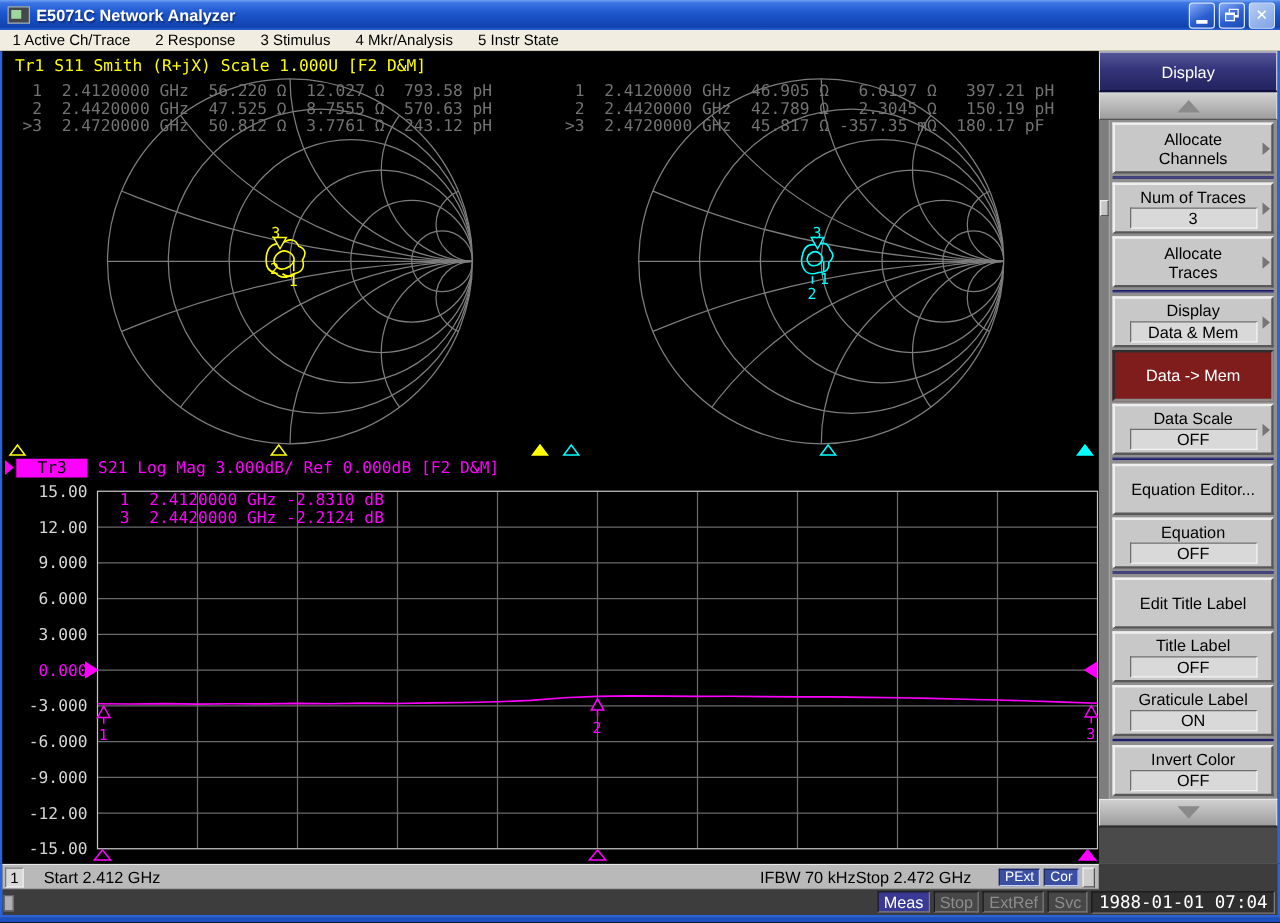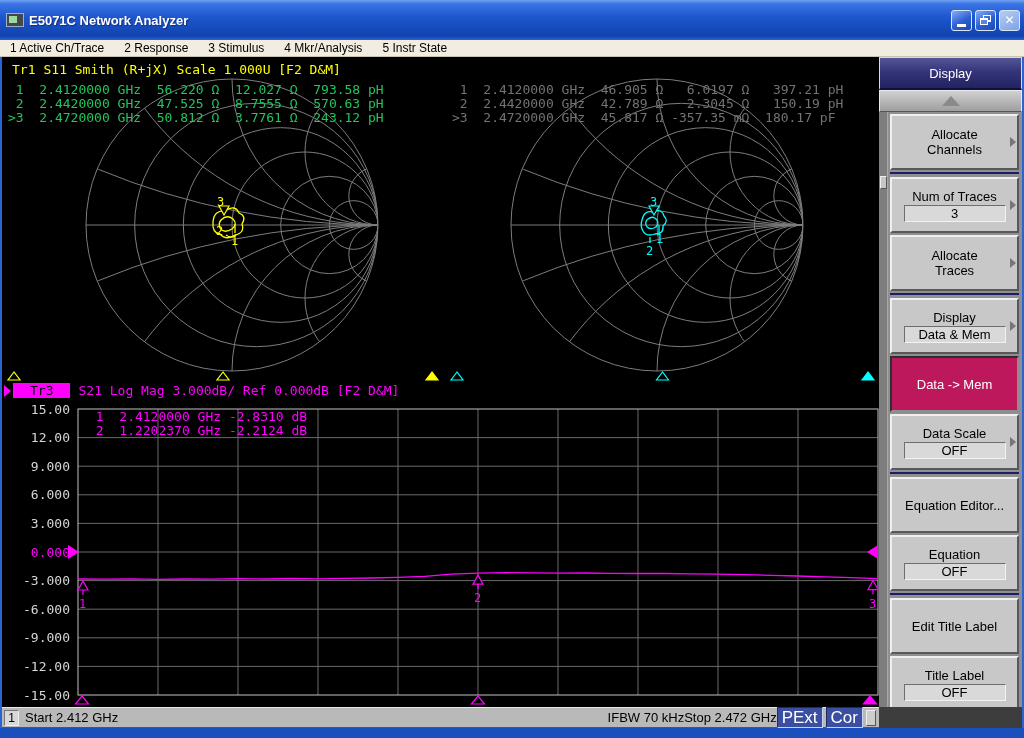--- a/index.html
+++ b/index.html
@@ -1,21 +1,21 @@
 <!DOCTYPE html>
 <html><head>
 <meta charset="utf-8">
 <style>
   *{box-sizing:border-box;margin:0;padding:0}
   html,body{width:1024px;height:738px;overflow:hidden;background:#000;
     font-family:"Liberation Sans",sans-serif}
   .window{width:1024px;height:738px;display:flex;flex-direction:column;background:#1c4fbe}
 
   
-  .titlebar{height:40px;flex:none;display:flex;align-items:center;padding:0 4px;
+  .titlebar{height:24px;flex:none;display:flex;align-items:center;padding:0 4px;
     background:linear-gradient(180deg,#6ea1f2 0%,#3a74e4 10%,#1c55cc 45%,#1143ae 90%,#2a63d8 100%)}
   .app-icon{width:18px;height:14px;margin:0 5px 0 2px;background:#44484a;border:1px solid #9ab0c8;position:relative;flex:none}
   .app-icon::after{content:"";position:absolute;left:2px;top:2px;width:8px;height:7px;background:#9fd89f}
   .title-text{color:#fff;font-weight:bold;font-size:13px;flex:1;text-shadow:1px 1px 1px #12307a}
   .tb-btn{width:21px;height:21px;margin-left:3px;border-radius:3px;border:1px solid #d8e6fb;flex:none;
     display:flex;align-items:center;justify-content:center;
     background:linear-gradient(150deg,#86acf6 0%,#2b5fd2 55%,#1c4ab0 100%);cursor:pointer}
   .tb-btn.close{background:linear-gradient(150deg,#b6cdf4 0%,#7fa3e4 100%)}
   .gl-min{width:9px;height:3px;background:#fff;margin-top:10px}
   .gl-restore{position:relative;width:11px;height:10px}
@@ -30,21 +30,21 @@
   .menu-item{padding:0 10px;cursor:default;white-space:nowrap}
 
   
   .main{flex:none;height:650px;display:flex;background:#000;
     border-left:2px solid #2a63d8;border-right:2px solid #2a63d8}
   .screen{position:relative;width:877px;height:650px;flex:none;background:#000;overflow:hidden}
   .screen svg{position:absolute;left:0;top:0;z-index:0}
   .trhdr,.mkrtbl{position:absolute;z-index:2;font:13px "DejaVu Sans Mono",monospace;white-space:pre}
   .mkrrow{line-height:14px;white-space:pre}
   .t-tr1{left:10px;top:5px;color:#ffff00}
-  .m-tr1{left:6px;top:26px;color:#22c55e}
+  .m-tr1{left:16px;top:26px;color:#737373}
   .t-tr2{left:450px;top:5px;color:#00ffff}
   .m-tr2{left:450px;top:26px;color:#737373}
   .t-tr3{left:2px;top:326px;color:#ff00ff}
   .m-tr3{left:86px;top:353px;color:#ff00ff}
   .tr3-arrow{display:inline-block;width:0;height:0;border-left:7px solid #ff00ff;
     border-top:6px solid transparent;border-bottom:6px solid transparent;margin-right:2px;vertical-align:-2px}
   .tr3-chip{background:#ff00ff;color:#000;padding:0 17px}
   .hdr-rest{margin-left:8px}
 
   
@@ -54,44 +54,44 @@
     background:linear-gradient(180deg,#55559a 0%,#34347a 45%,#232360 100%)}
   .sb-scroll{height:22px;flex:none;background:linear-gradient(180deg,#d0d0d0,#9e9e9e);
     border:1px solid #e8e8e8;border-bottom-color:#555;display:flex;align-items:center;justify-content:center;cursor:pointer}
   .tri-up{width:0;height:0;border-left:9px solid transparent;border-right:9px solid transparent;border-bottom:10px solid #8a8a8a}
   .tri-down{width:0;height:0;border-left:9px solid transparent;border-right:9px solid transparent;border-top:10px solid #8a8a8a}
   .sb-body{flex:none;display:flex}
   .sb-strip{width:9px;flex:none;background:#7e7e7e;border-right:1px solid #a8a8a8;position:relative}
   .sb-handle{position:absolute;left:1px;top:64px;width:7px;height:13px;background:#c6c6c6;
     border:1px solid #eee;border-right-color:#555;border-bottom-color:#555}
   .sb-btns{flex:1;padding:2px 3px 0 2px}
-  .sb-btn{height:56px;margin-bottom:2px;background:#c8c8c8;position:relative;cursor:pointer;
+  .sb-btn{height:41px;margin-bottom:2px;background:#c8c8c8;position:relative;cursor:pointer;
     border-top:2px solid #efefef;border-left:2px solid #efefef;border-right:2px solid #585858;border-bottom:2px solid #585858;
     display:flex;flex-direction:column;align-items:center;justify-content:center;font-size:13px;color:#000}
-  .sb-btn.dark{background:#be185d;color:#fff;
+  .sb-btn.dark{background:#7f1d1d;color:#fff;
     border-top-color:#2e2e2e;border-left-color:#2e2e2e;border-right-color:#8d8d8d;border-bottom-color:#8d8d8d}
   .sb-lab{line-height:15px;white-space:nowrap}
   .sb-val{margin-top:1px;width:102px;height:17px;line-height:15px;text-align:center;background:#d9d9d9;
     border-top:1px solid #6e6e6e;border-left:1px solid #6e6e6e;border-right:1px solid #f2f2f2;border-bottom:1px solid #f2f2f2}
   .sb-arrow{position:absolute;right:1px;top:50%;margin-top:-5px;width:0;height:0;
     border-top:5px solid transparent;border-bottom:5px solid transparent;border-left:6px solid #767676}
   .sb-sep{height:2px;background:#bdbdbd;border-top:1px solid #1c1c6a;border-bottom:1px solid #1c1c6a;margin:1px 0 3px 0}
   .sb-footer{flex:1;background:#4a4a4a;border-top:1px solid #222}
 
   
   .bottomrow{height:21px;flex:none;display:flex;background:#3d3d3d;
     border-left:2px solid #2a63d8;border-right:2px solid #2a63d8}
   .bottombar{width:877px;flex:none;background:#b9b9b9;border-top:1px solid #e8e8e8;border-bottom:1px solid #555;
     display:flex;align-items:center;font-size:13px;color:#000}
   .ch-box{width:15px;height:16px;margin-left:2px;background:#d8d8d8;border:1px solid #777;border-right-color:#eee;border-bottom-color:#eee;
     text-align:center;line-height:15px;font-size:12px;flex:none}
-  .bb-start{margin-left:6px;white-space:nowrap}
+  .bb-start{margin-left:16px;white-space:nowrap}
   .bb-center{flex:1;text-align:right;white-space:nowrap}
-  .bb-stop{margin-right:0;white-space:nowrap}
-  .bb-badge{background:#3b4fa2;color:#fff;font-size:17px;line-height:15px;height:17px;padding:0 4px;margin-right:3px;
+  .bb-stop{margin-right:22px;white-space:nowrap}
+  .bb-badge{background:#3b4fa2;color:#fff;font-size:11px;line-height:15px;height:17px;padding:0 4px;margin-right:3px;
     border:1px solid #202a60;border-right-color:#c8d0f0;border-bottom-color:#c8d0f0}
   .bb-chip{width:10px;height:16px;background:#cdcdcd;border:1px solid #eee;border-right-color:#555;border-bottom-color:#555;margin-right:3px}
 
   .statusbar{height:22px;flex:none;background:#3d3d3d;display:flex;align-items:center;justify-content:flex-end;
     border-left:2px solid #2a63d8;border-right:2px solid #2a63d8;border-bottom:2px solid #2a63d8;font-size:13px}
   .st-grip{width:8px;height:13px;background:#b0b0b0;border:1px solid #666;margin-left:1px;margin-right:auto}
   .st-badge{min-width:46px;text-align:center;height:18px;line-height:16px;margin-right:3px;padding:0 4px;
     background:#474747;color:#8d8d8d;
     border-top:1px solid #191919;border-left:1px solid #191919;border-bottom:1px solid #7d7d7d;border-right:1px solid #7d7d7d}
   .st-badge.active{background:#3a3a96;color:#fff}
@@ -264,21 +264,21 @@
           <text x="867" y="550.56654" fill="#ff00ff" font-size="12" text-anchor="start" font-family="DejaVu Sans Mono, monospace">3</text>
           <polygon points="868,639 861.5,647 874.5,647" stroke="#ff00ff" fill="#ff00ff" stroke-width="1.2"></polygon>
         </svg>
 
       <div class="trhdr t-tr1"><span>Tr1</span><span class="hdr-rest">S11 Smith (R+jX) Scale 1.000U [F2 D&amp;M]</span></div>
       <div class="mkrtbl m-tr1" id="m-tr1"><div class="mkrrow"> 1  2.4120000 GHz  56.220 Ω  12.027 Ω  793.58 pH</div><div class="mkrrow"> 2  2.4420000 GHz  47.525 Ω  8.7555 Ω  570.63 pH</div><div class="mkrrow">&gt;3  2.4720000 GHz  50.812 Ω  3.7761 Ω  243.12 pH</div></div>
 
       <div class="mkrtbl m-tr2" id="m-tr2"><div class="mkrrow"> 1  2.4120000 GHz  46.905 Ω   6.0197 Ω   397.21 pH</div><div class="mkrrow"> 2  2.4420000 GHz  42.789 Ω   2.3045 Ω   150.19 pH</div><div class="mkrrow">&gt;3  2.4720000 GHz  45.817 Ω -357.35 mΩ  180.17 pF</div></div>
 
       <div class="trhdr t-tr3"><span class="tr3-arrow"></span><span class="tr3-chip">Tr3</span><span class="hdr-rest">S21 Log Mag 3.000dB/ Ref 0.000dB [F2 D&amp;M]</span></div>
-      <div class="mkrtbl m-tr3" id="m-tr3"><div class="mkrrow"> 1  2.4120000 GHz -2.8310 dB</div><div class="mkrrow"> 2  1.2202370 GHz -2.2124 dB</div></div>
+      <div class="mkrtbl m-tr3" id="m-tr3"><div class="mkrrow"> 1  2.4120000 GHz -2.8310 dB</div><div class="mkrrow"> 3  2.4420000 GHz -2.2124 dB</div></div>
     </div>
 
     <div class="sidebar">
       <div class="sb-title">Display</div>
       <div class="sb-scroll">
           <div class="tri-up"></div>
         </div>
       <div class="sb-body">
         <div class="sb-strip">
             <div class="sb-handle"></div>
@@ -352,14 +352,19 @@
     <div class="bottombar">
       <div class="ch-box">1</div>
       <div class="bb-start">Start 2.412 GHz</div>
       <div class="bb-center">IFBW 70 kHz</div>
       <div class="bb-stop">Stop 2.472 GHz</div>
       <span id="bb-badges"><span class="bb-badge">PExt</span><span class="bb-badge">Cor</span></span>
       <div class="bb-chip"></div>
     </div>
   </div>
 
+  <div class="statusbar">
+    <div class="st-grip"></div>
+    <span id="st-badges"><span class="st-badge active">Meas</span><span class="st-badge">Stop</span><span class="st-badge">ExtRef</span><span class="st-badge">Svc</span></span>
+    <div class="st-date">1988-01-01 07:04</div>
+  </div>
 
 </div>
 
 </body></html>

